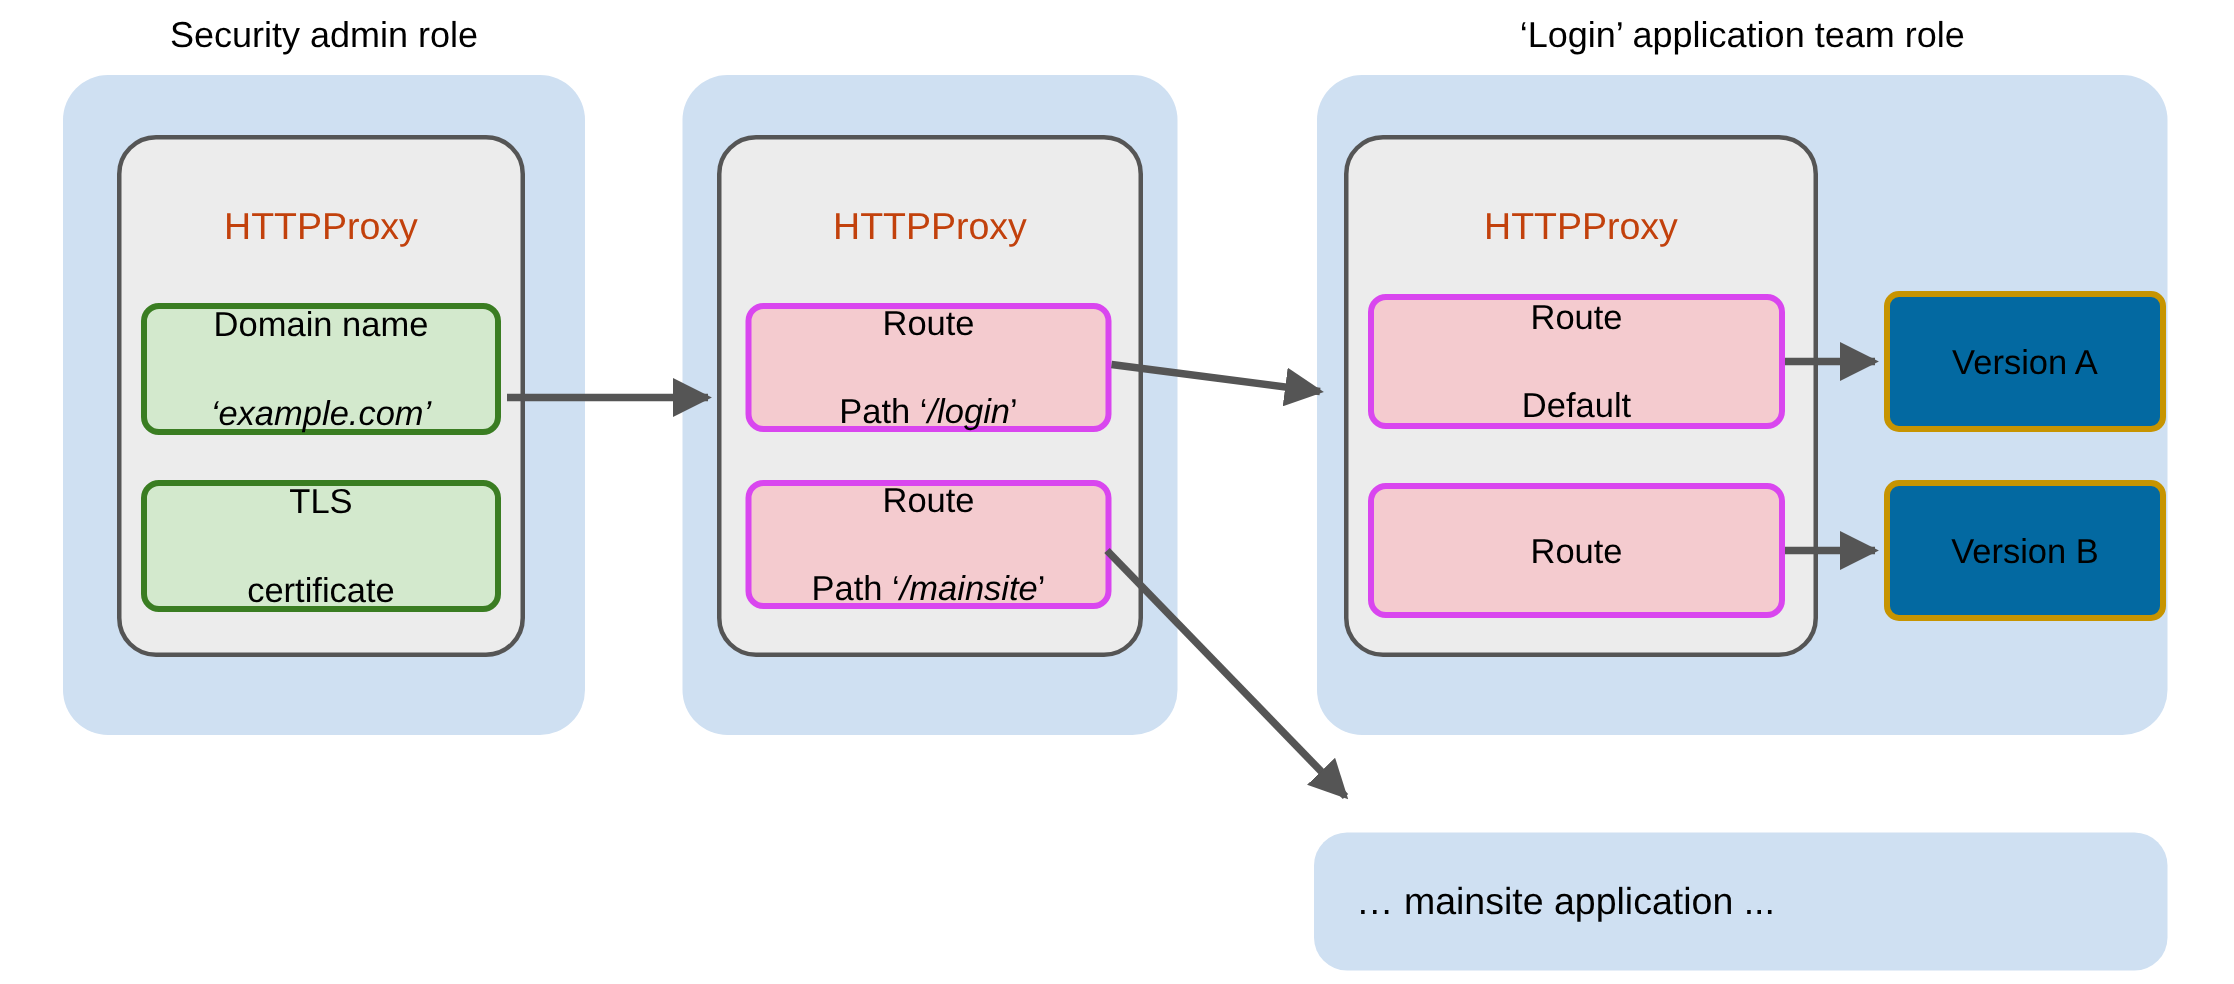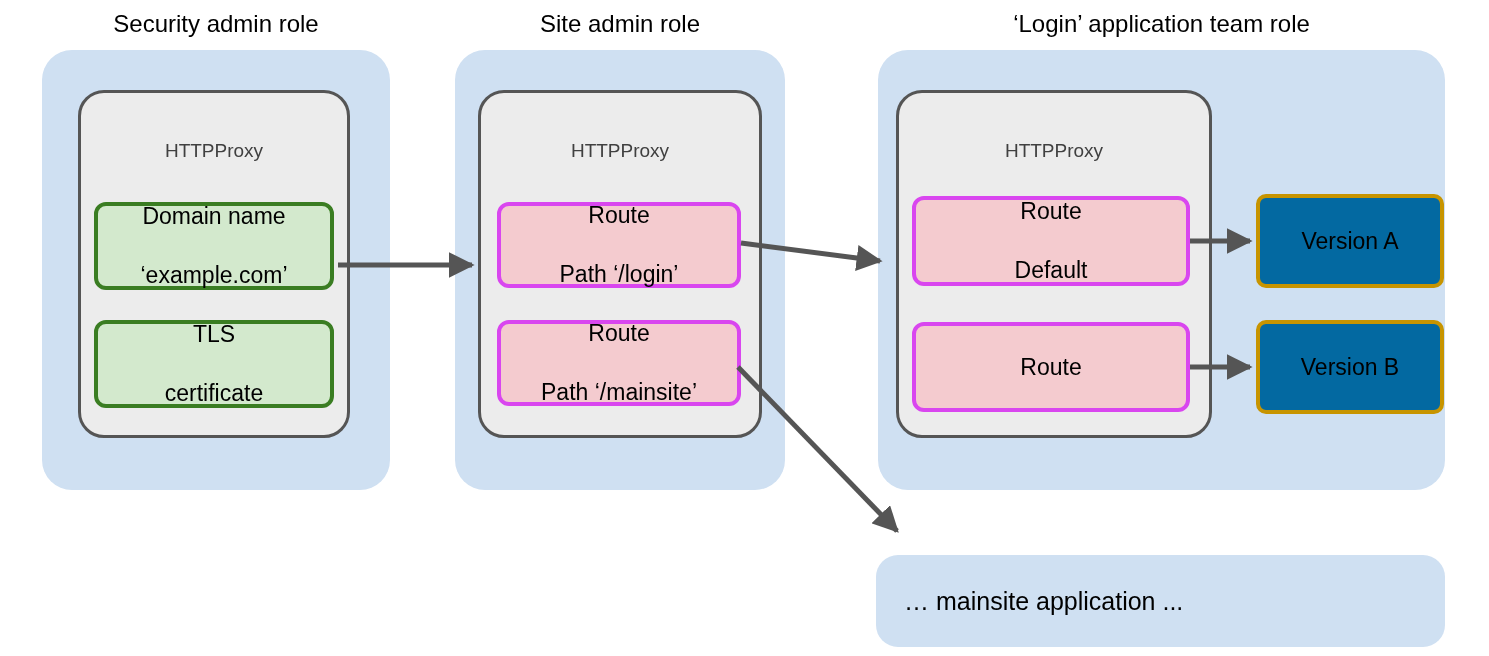--- a/index.html
+++ b/index.html
@@ -55,42 +55,42 @@
   }
   #proxy-box-0 { left: 78px;  top: 90px; width: 272px; height: 348px; }
   #proxy-box-1 { left: 478px; top: 90px; width: 284px; height: 348px; }
   #proxy-box-2 { left: 896px; top: 90px; width: 316px; height: 348px; }
 
   .proxy-label {
     position: absolute;
     width: 100%;
     text-align: center;
     top: 44px;
-    font-size: 19px;
+    font-size: 25px;
     line-height: 28px;
-    color: #404040;
+    color: #c2410c;
   }
 
   
   .chip {
     position: absolute;
     box-sizing: border-box;
     display: flex;
     flex-direction: column;
     align-items: center;
     justify-content: center;
     border-radius: 12px;
     font-size: 23px;
     line-height: 29px;
     text-align: center;
     color: #000;
     gap: 30px;
   }
   .chip .line { white-space: nowrap; }
-  .chip .em { }
+  .chip .em { font-style: italic; }
 
   .chip-green {
     background: #d3e9cd;
     border: 4px solid #3a7d22;
   }
   .chip-pink {
     background: #f4cbcf;
     border: 4px solid #d946ef;
   }
   .chip-yellow {
@@ -143,21 +143,20 @@
     height: 656px;
     pointer-events: none;
   }
 </style>
 </head>
 <body>
 
 <div id="canvas">
 
   <div class="role-title" id="role-title-0">Security admin role</div>
-  <div class="role-title" id="role-title-1">Site admin role</div>
   <div class="role-title" id="role-title-2">‘Login’ application team role</div>
 
   <div class="role-panel" id="role-panel-0"></div>
   <div class="role-panel" id="role-panel-1"></div>
   <div class="role-panel" id="role-panel-2"></div>
 
   <div class="proxy-box" id="proxy-box-0">
     <div class="proxy-label">HTTPProxy</div>
   </div>
 

